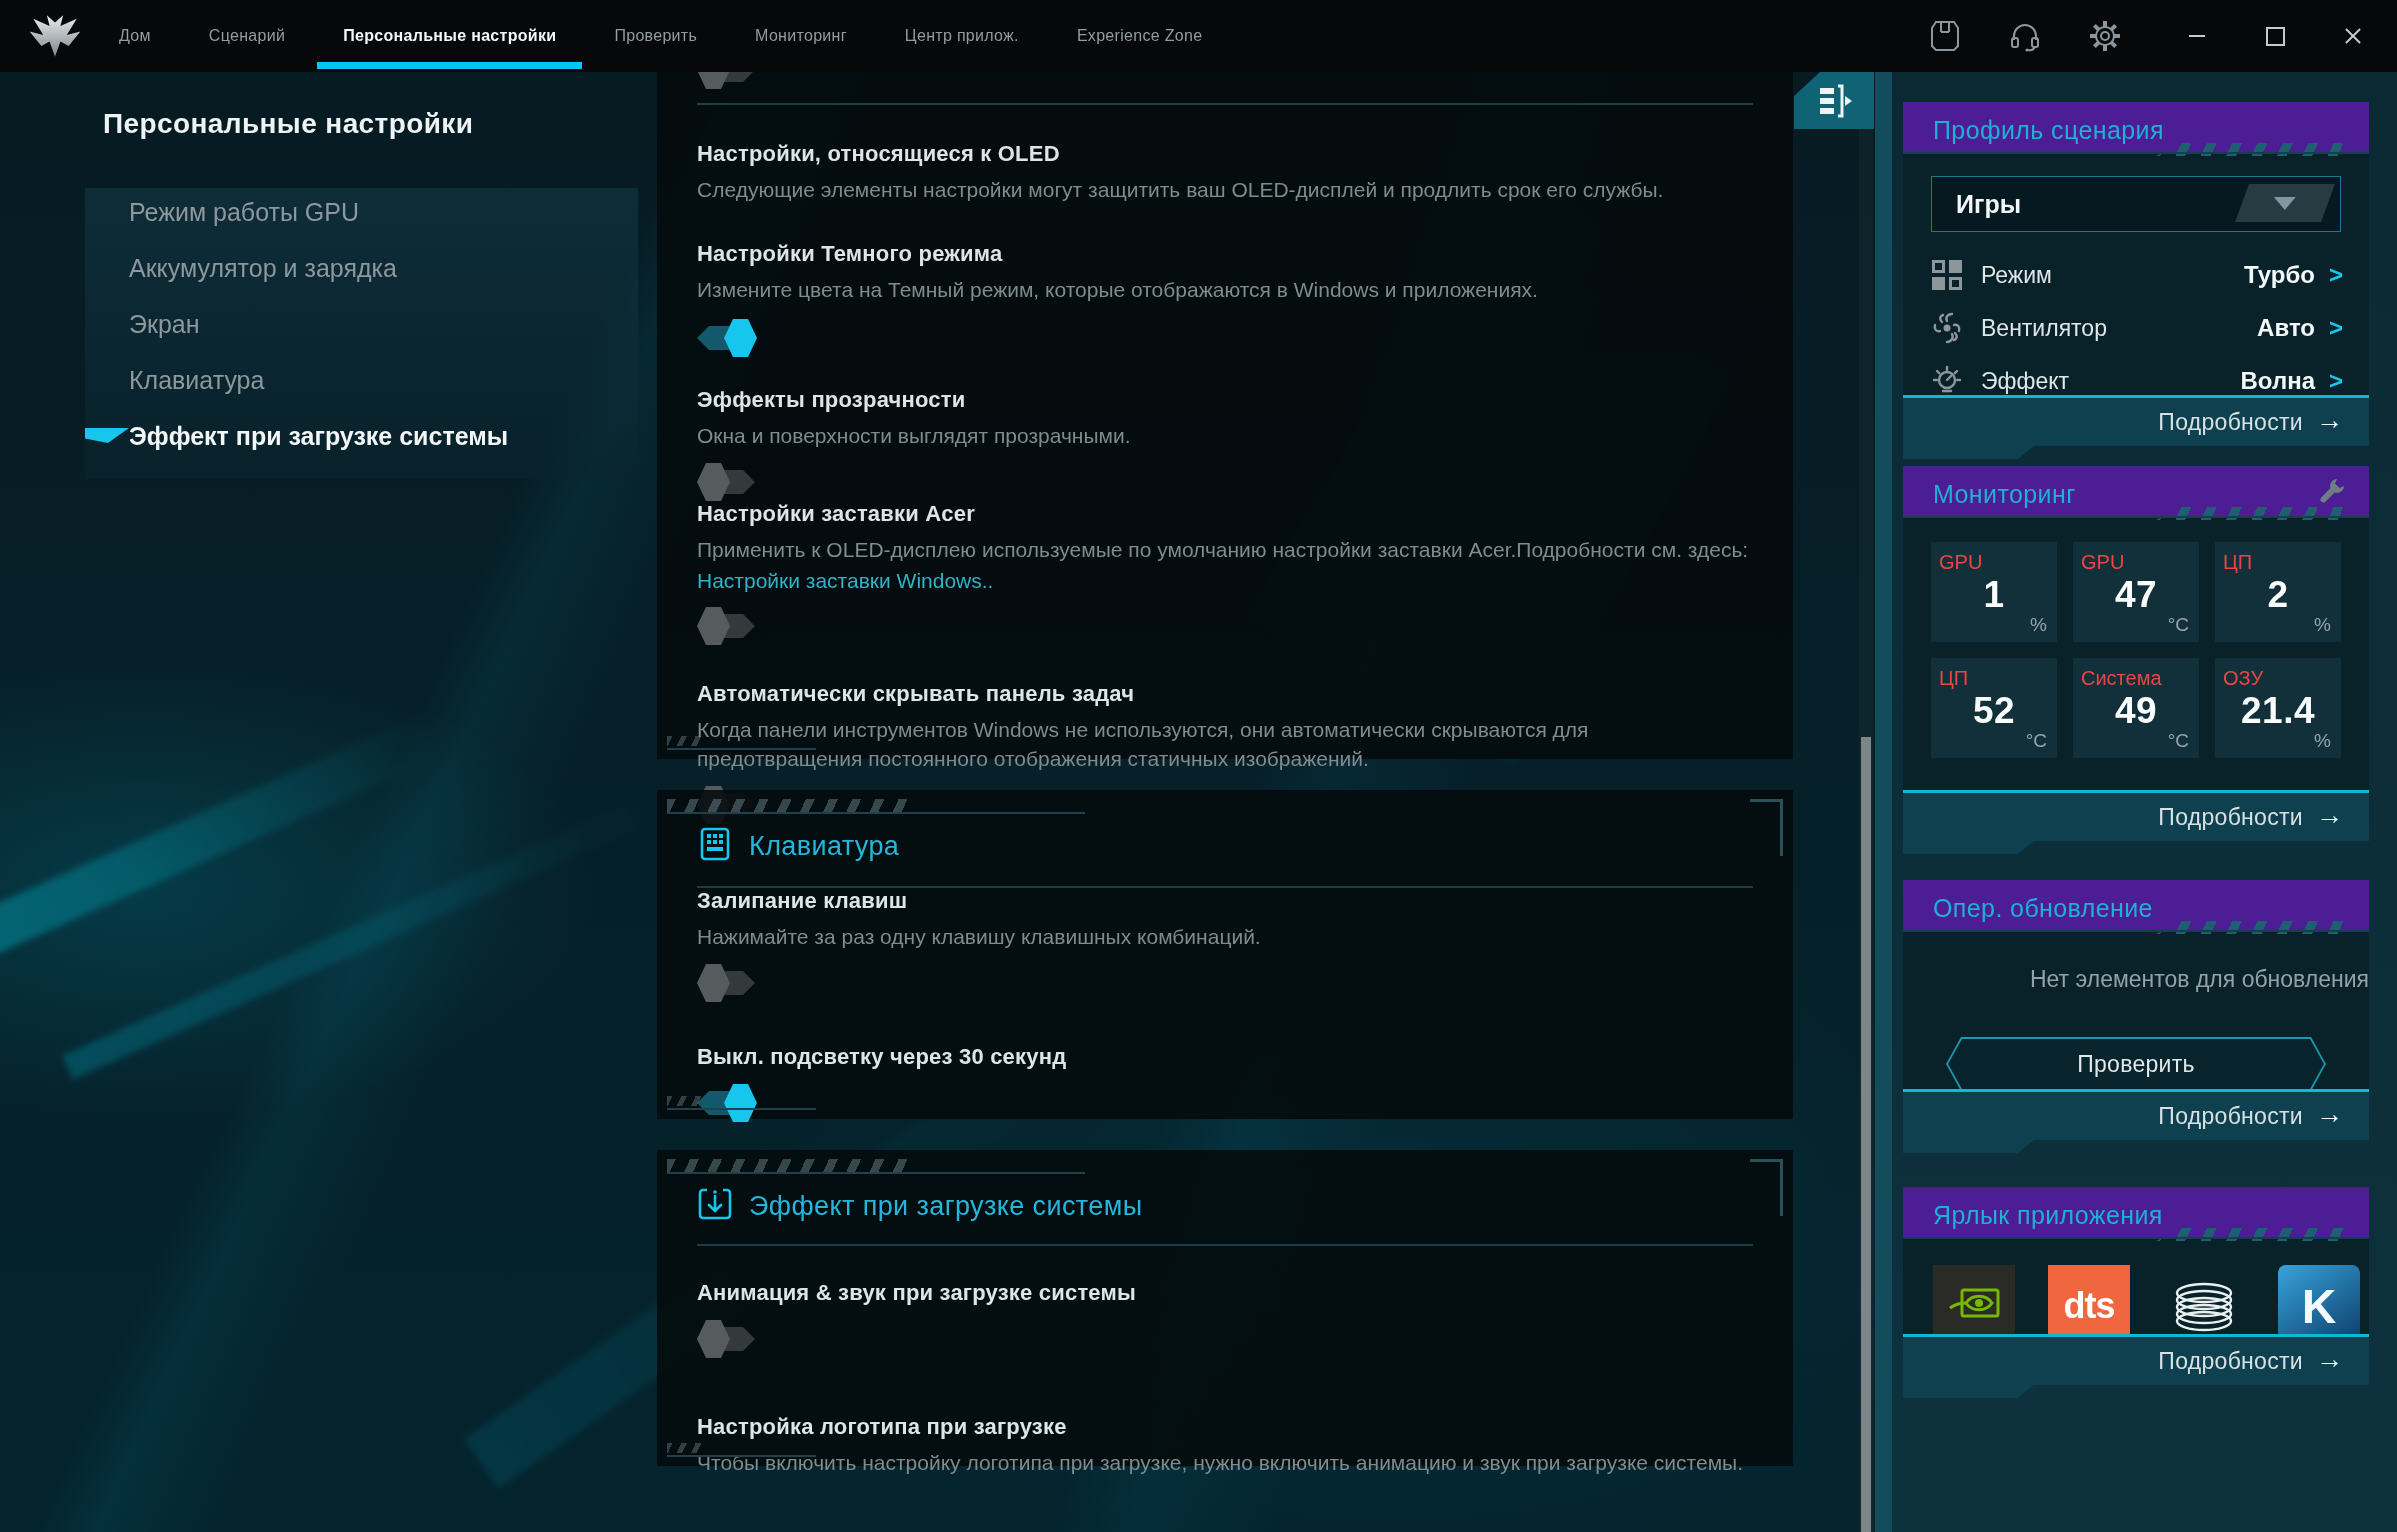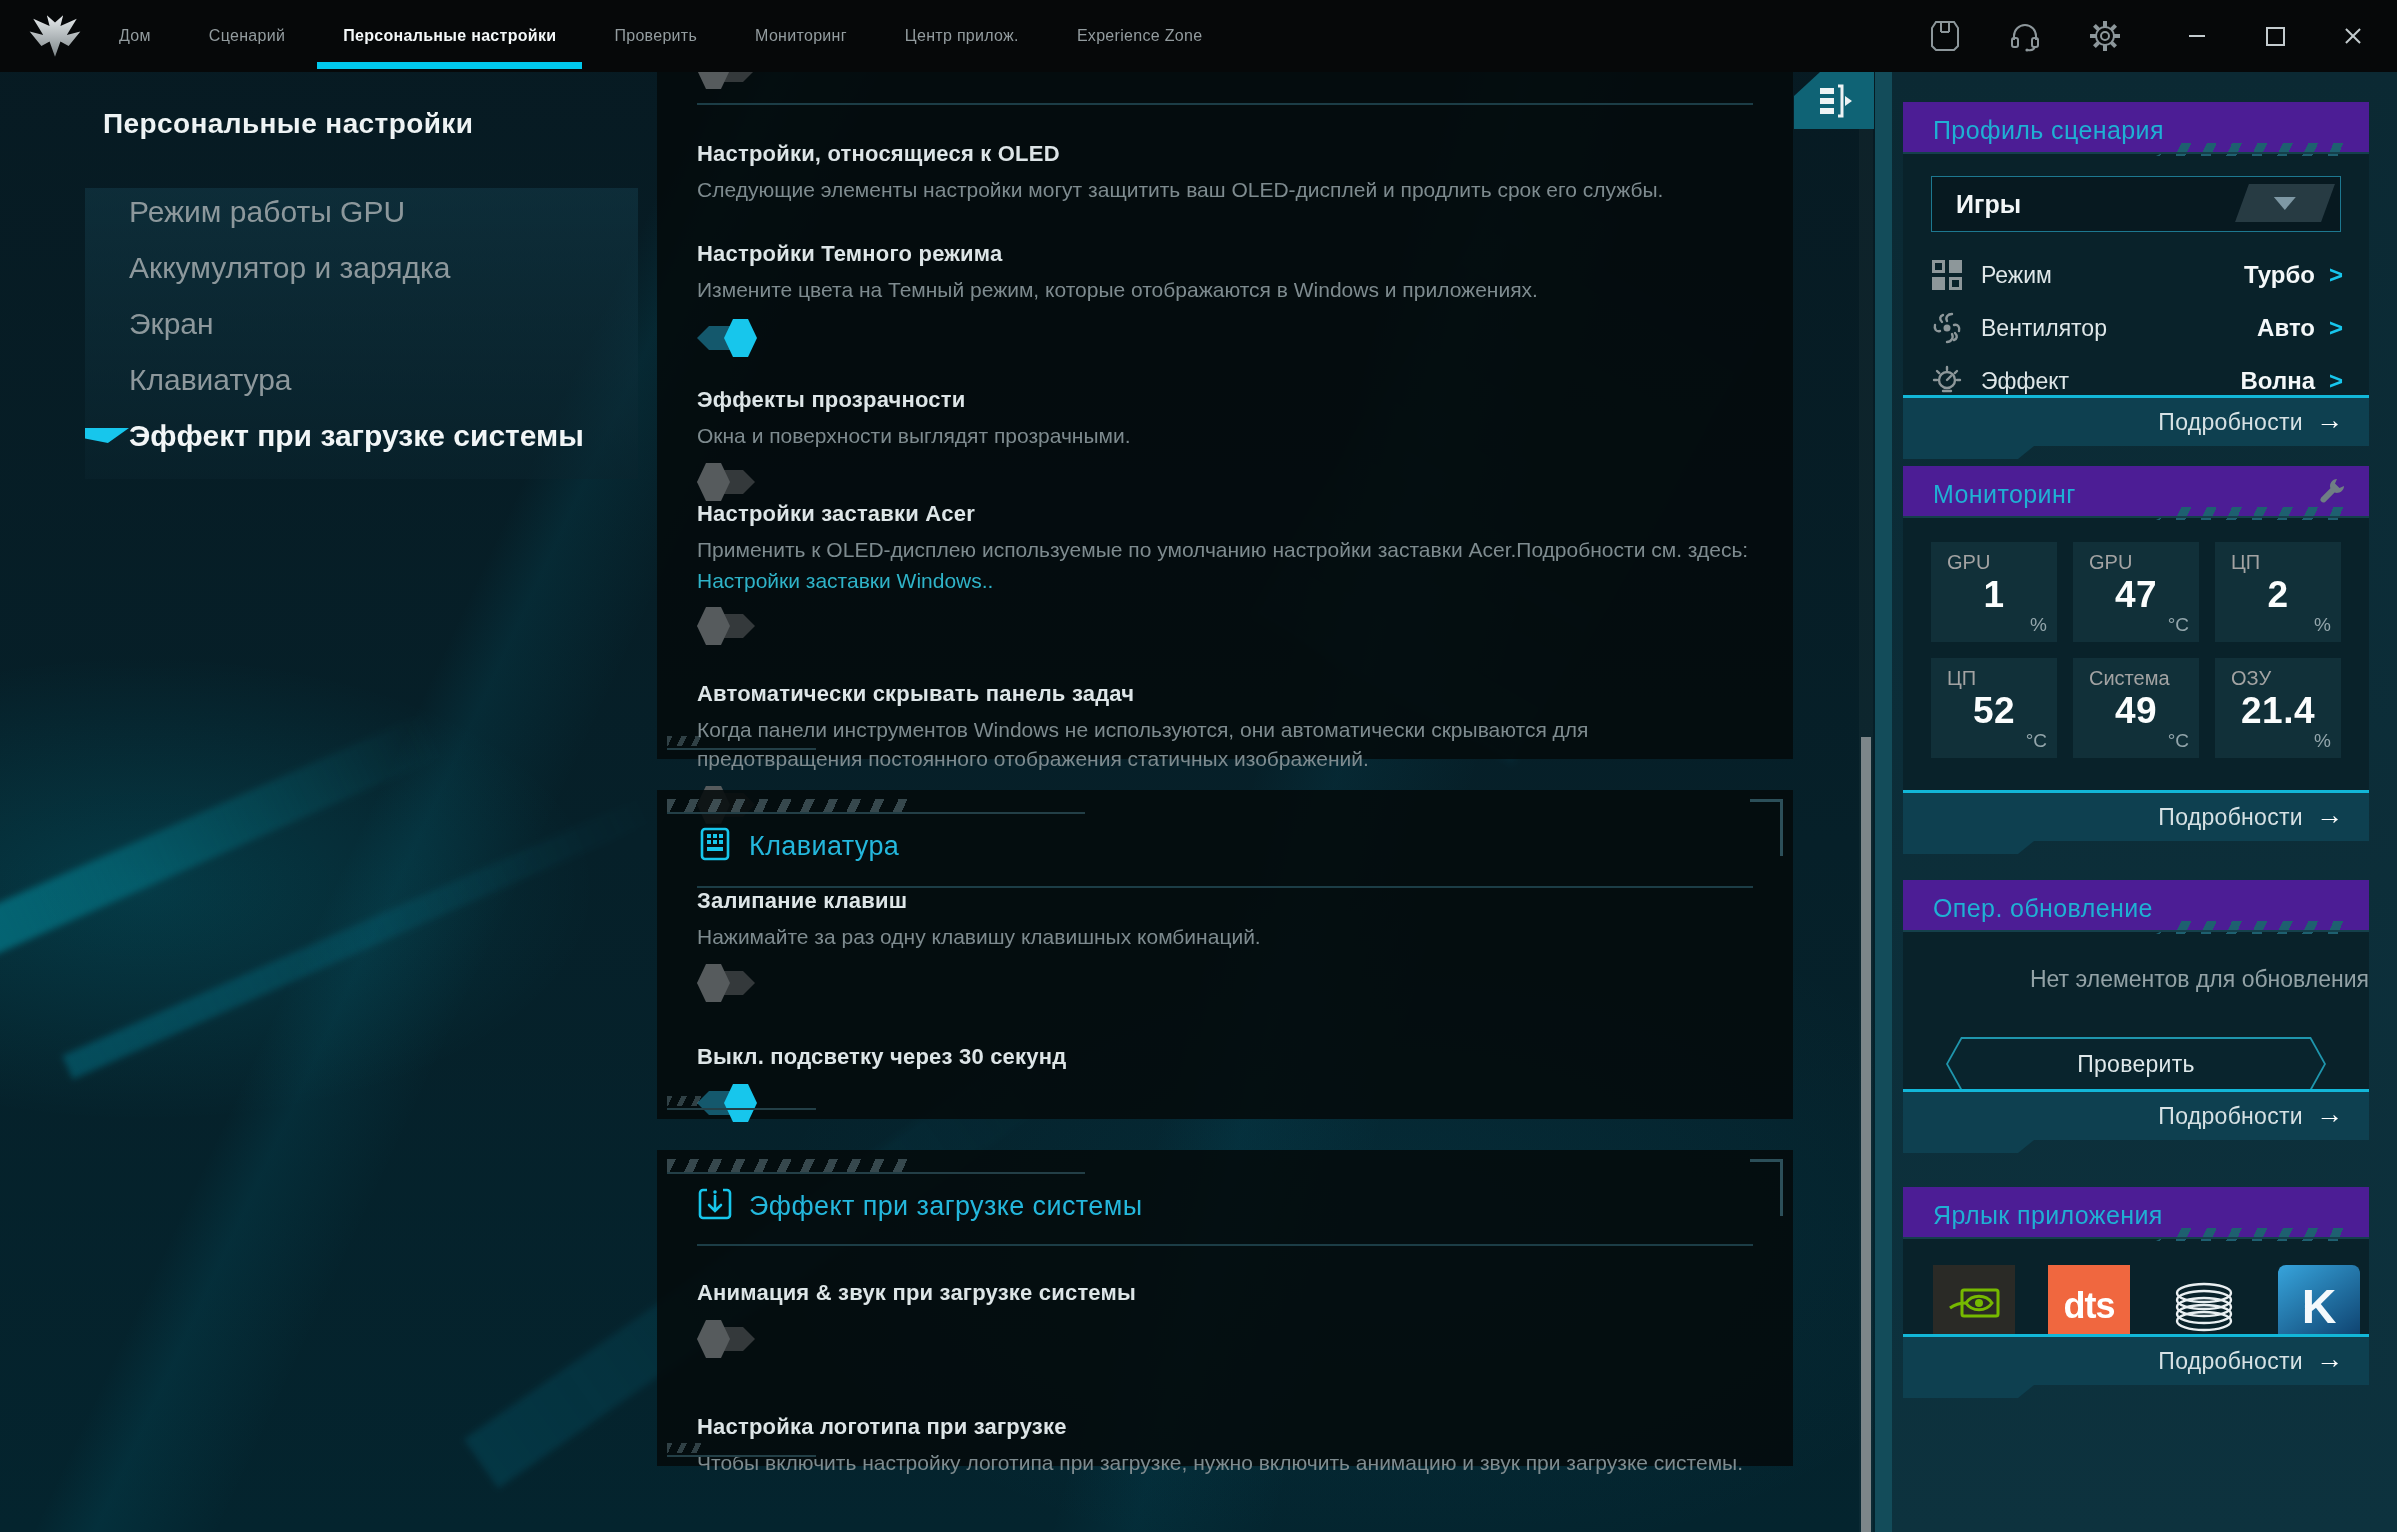--- a/index.html
+++ b/index.html
@@ -35,21 +35,21 @@
   .wc-x{position:relative;width:18px;height:18px;}
   .wc-x::before,.wc-x::after{content:'';position:absolute;left:-1px;top:8px;width:20px;height:2px;background:#c3cbce;}
   .wc-x::before{transform:rotate(45deg);}.wc-x::after{transform:rotate(-45deg);}
 
   
   .left-col{position:absolute;left:0;top:72px;width:657px;}
   .side-title{margin:36px 0 0 103px;font-size:28px;font-weight:700;color:#eef3f4;letter-spacing:0.4px;}
   .side-panel{position:relative;margin:48px 0 0 85px;width:553px;height:291px;
     background:linear-gradient(180deg,rgba(20,62,77,.50),rgba(10,36,46,.50));}
   .side-item{position:relative;display:flex;align-items:center;height:48px;margin-top:8px;
-    padding-left:44px;font-size:30px;color:#8d989c;cursor:pointer;}
+    padding-left:44px;font-size:25px;color:#8d989c;cursor:pointer;}
   .side-item:first-child{margin-top:36px;}
   .side-item.active{color:#f2f6f7;font-weight:700;}
   .marker{position:absolute;left:0;top:16px;width:44px;height:15px;background:#17c6ec;
     clip-path:polygon(0 0,100% 0,52% 100%,0 70%);}
 
   
   main{position:absolute;left:657px;top:72px;width:1136px;}
   .card{position:absolute;left:0;width:1136px;background:rgba(5,10,12,.87);}
   .card1{top:0;height:687px;}
   .card2{top:718px;height:329px;}
@@ -123,21 +123,21 @@
   .prow .chev{margin-left:14px;font-size:24px;font-weight:700;color:#17c6ec;}
   .gicon{display:grid;grid-template-columns:13px 13px;grid-template-rows:13px 13px;gap:4px;}
   .gicon i{display:block;}
   .gicon .o{border:3px solid #8d979a;box-sizing:border-box;}
   .gicon .f{background:#8d979a;}
 
   .rc-monitor{top:394px;height:375px;}
   .wrench{position:absolute;right:22px;top:10px;cursor:pointer;}
   .tiles{display:grid;grid-template-columns:repeat(3,1fr);gap:16px;margin:24px 28px 0 28px;}
   .tile{position:relative;height:100px;background:#113039;}
-  .tile .tlab{position:absolute;left:16px;top:9px;font-size:20px;color:#a3a3a3;}
+  .tile .tlab{position:absolute;left:8px;top:9px;font-size:20px;color:#ef4444;}
   .tile .tval{position:absolute;left:0;right:0;top:32px;text-align:center;font-size:37px;font-weight:700;color:#fbfdfd;letter-spacing:0.5px;}
   .tile .tunit{position:absolute;right:10px;bottom:6px;font-size:19px;color:#93a5ab;}
 
   .rc-update{top:808px;height:260px;}
   .empty-msg{margin-top:34px;text-align:right;font-size:23px;color:#93a2a6;padding-left:15px;}
   .check-btn{position:relative;margin:44px auto 0 auto;width:380px;height:54px;background:#1f96ad;
     clip-path:polygon(0 50%,15px 0,calc(100% - 15px) 0,100% 50%,calc(100% - 15px) 100%,15px 100%);
     display:flex;align-items:center;justify-content:center;cursor:pointer;}
   .check-btn .inner{position:absolute;inset:2px;background:#09242d;
     clip-path:polygon(0 50%,14px 0,calc(100% - 14px) 0,100% 50%,calc(100% - 14px) 100%,14px 100%);

